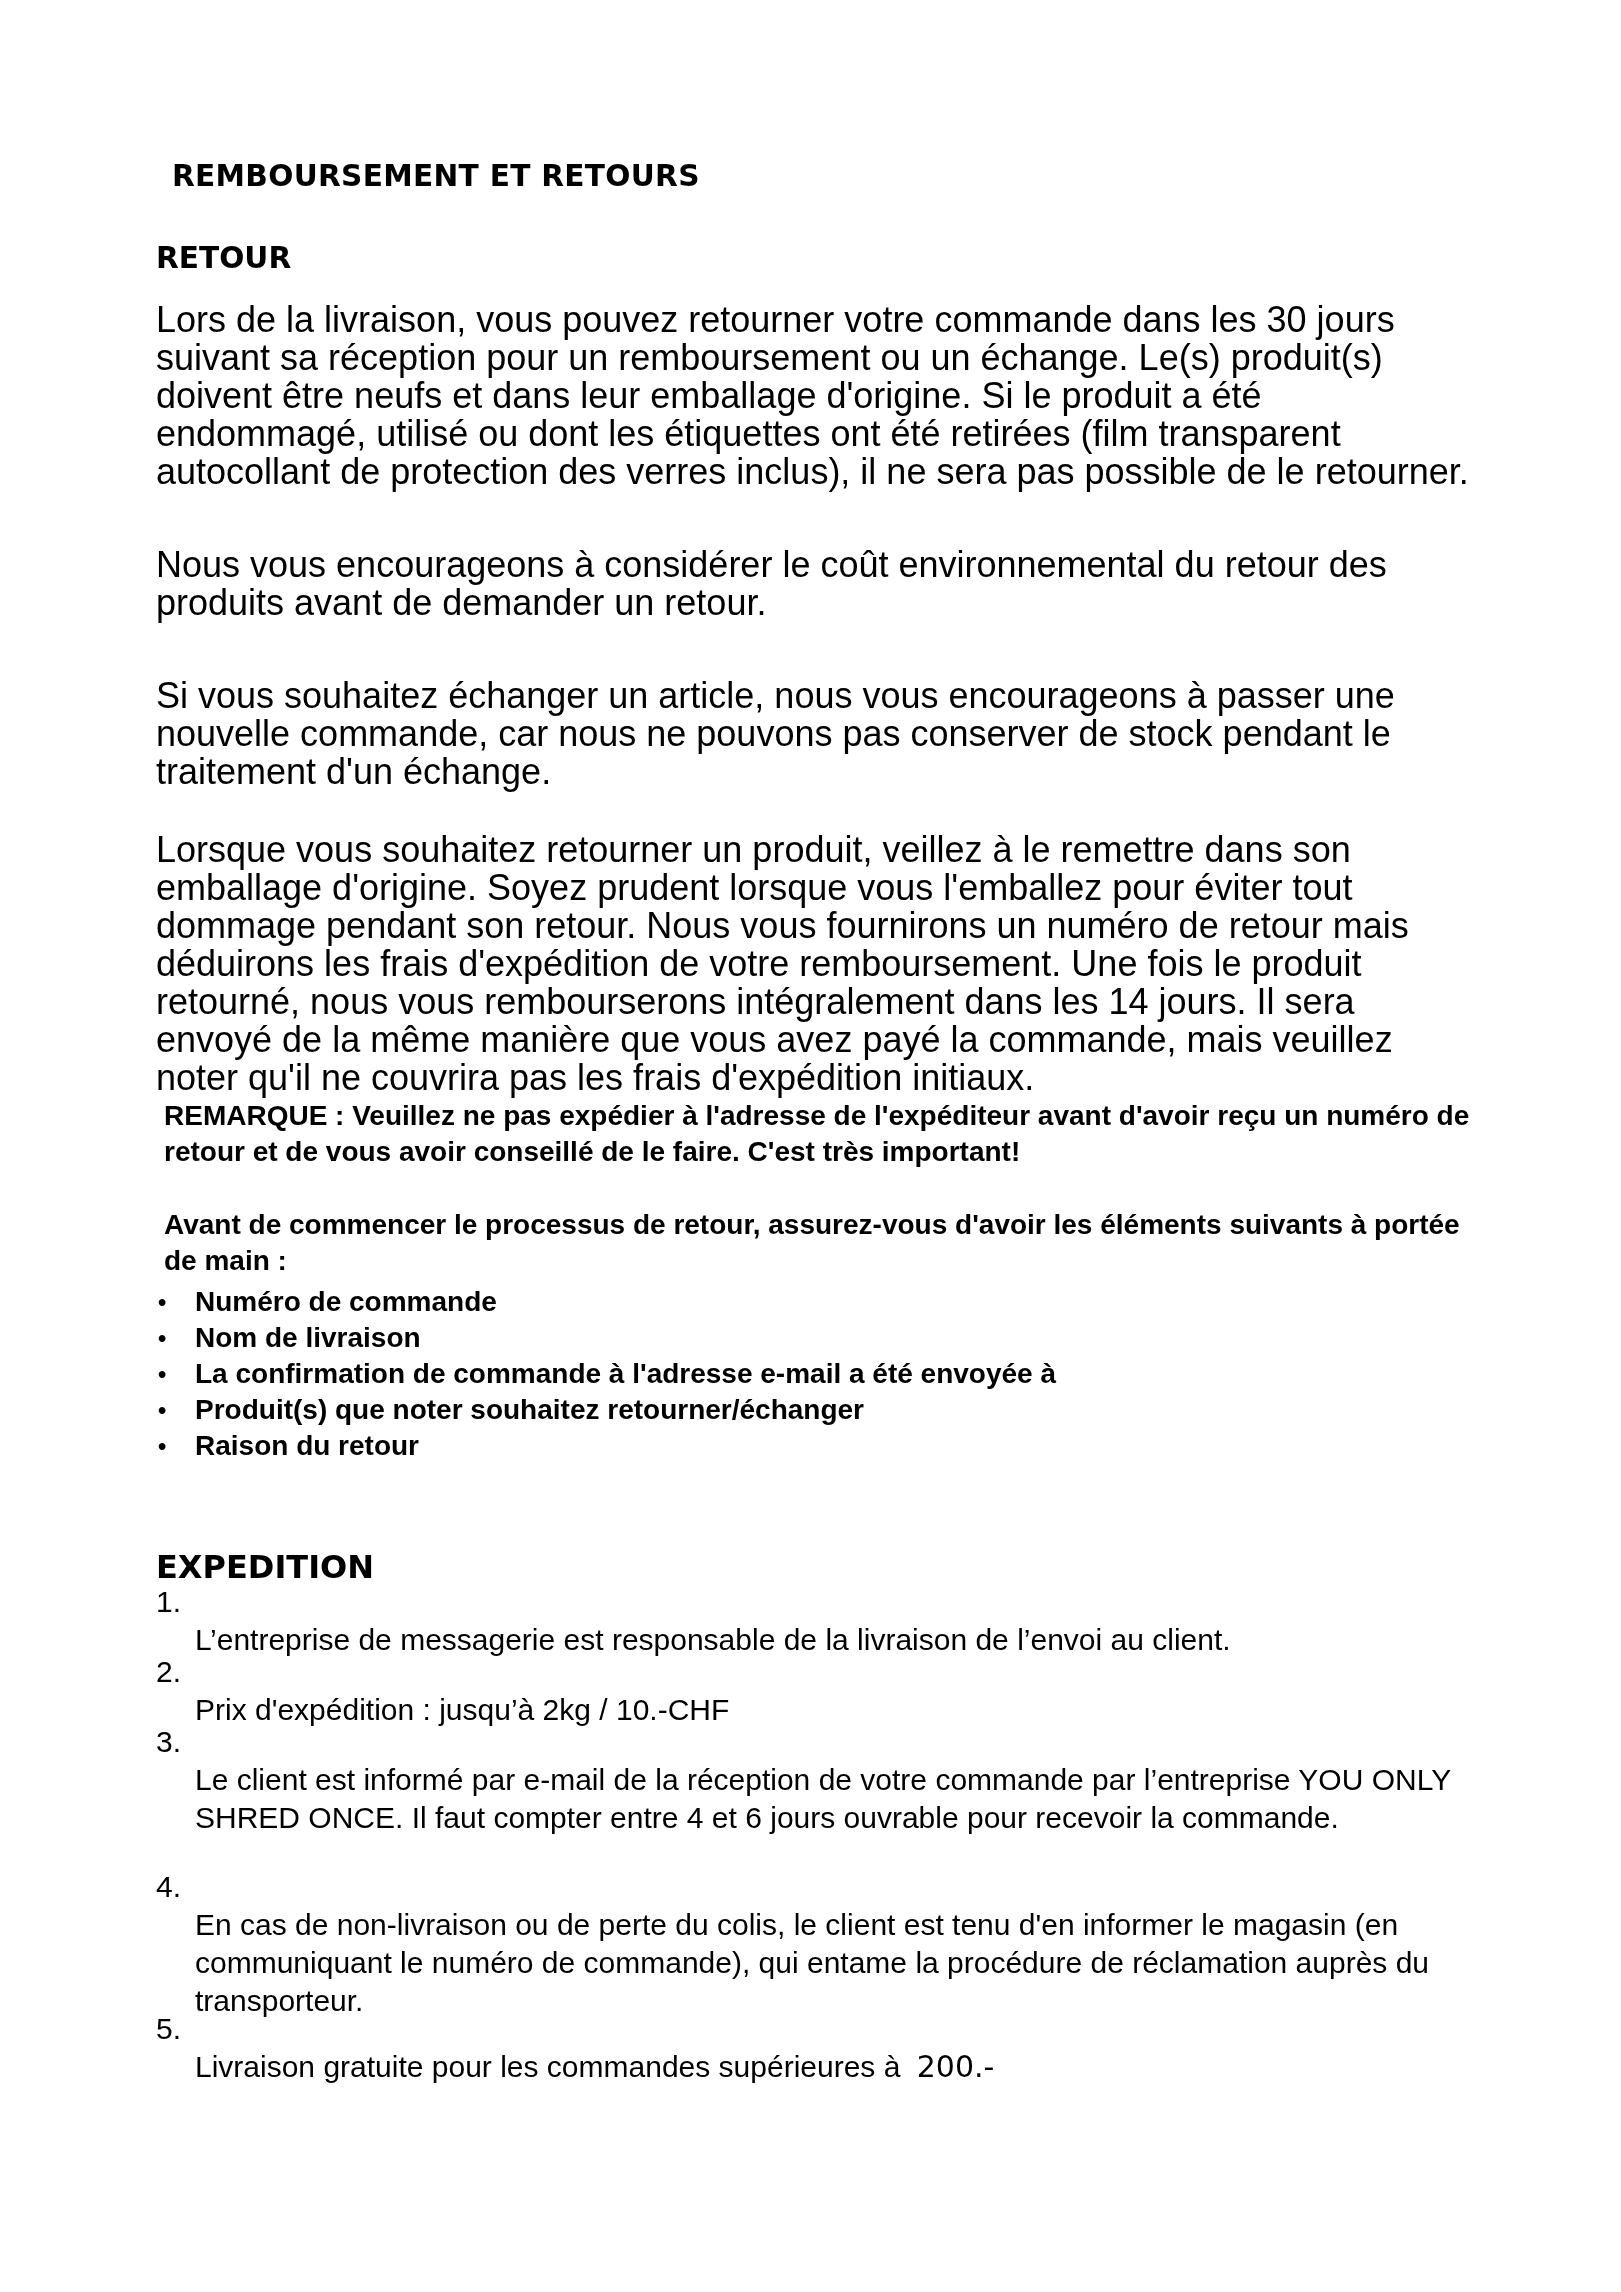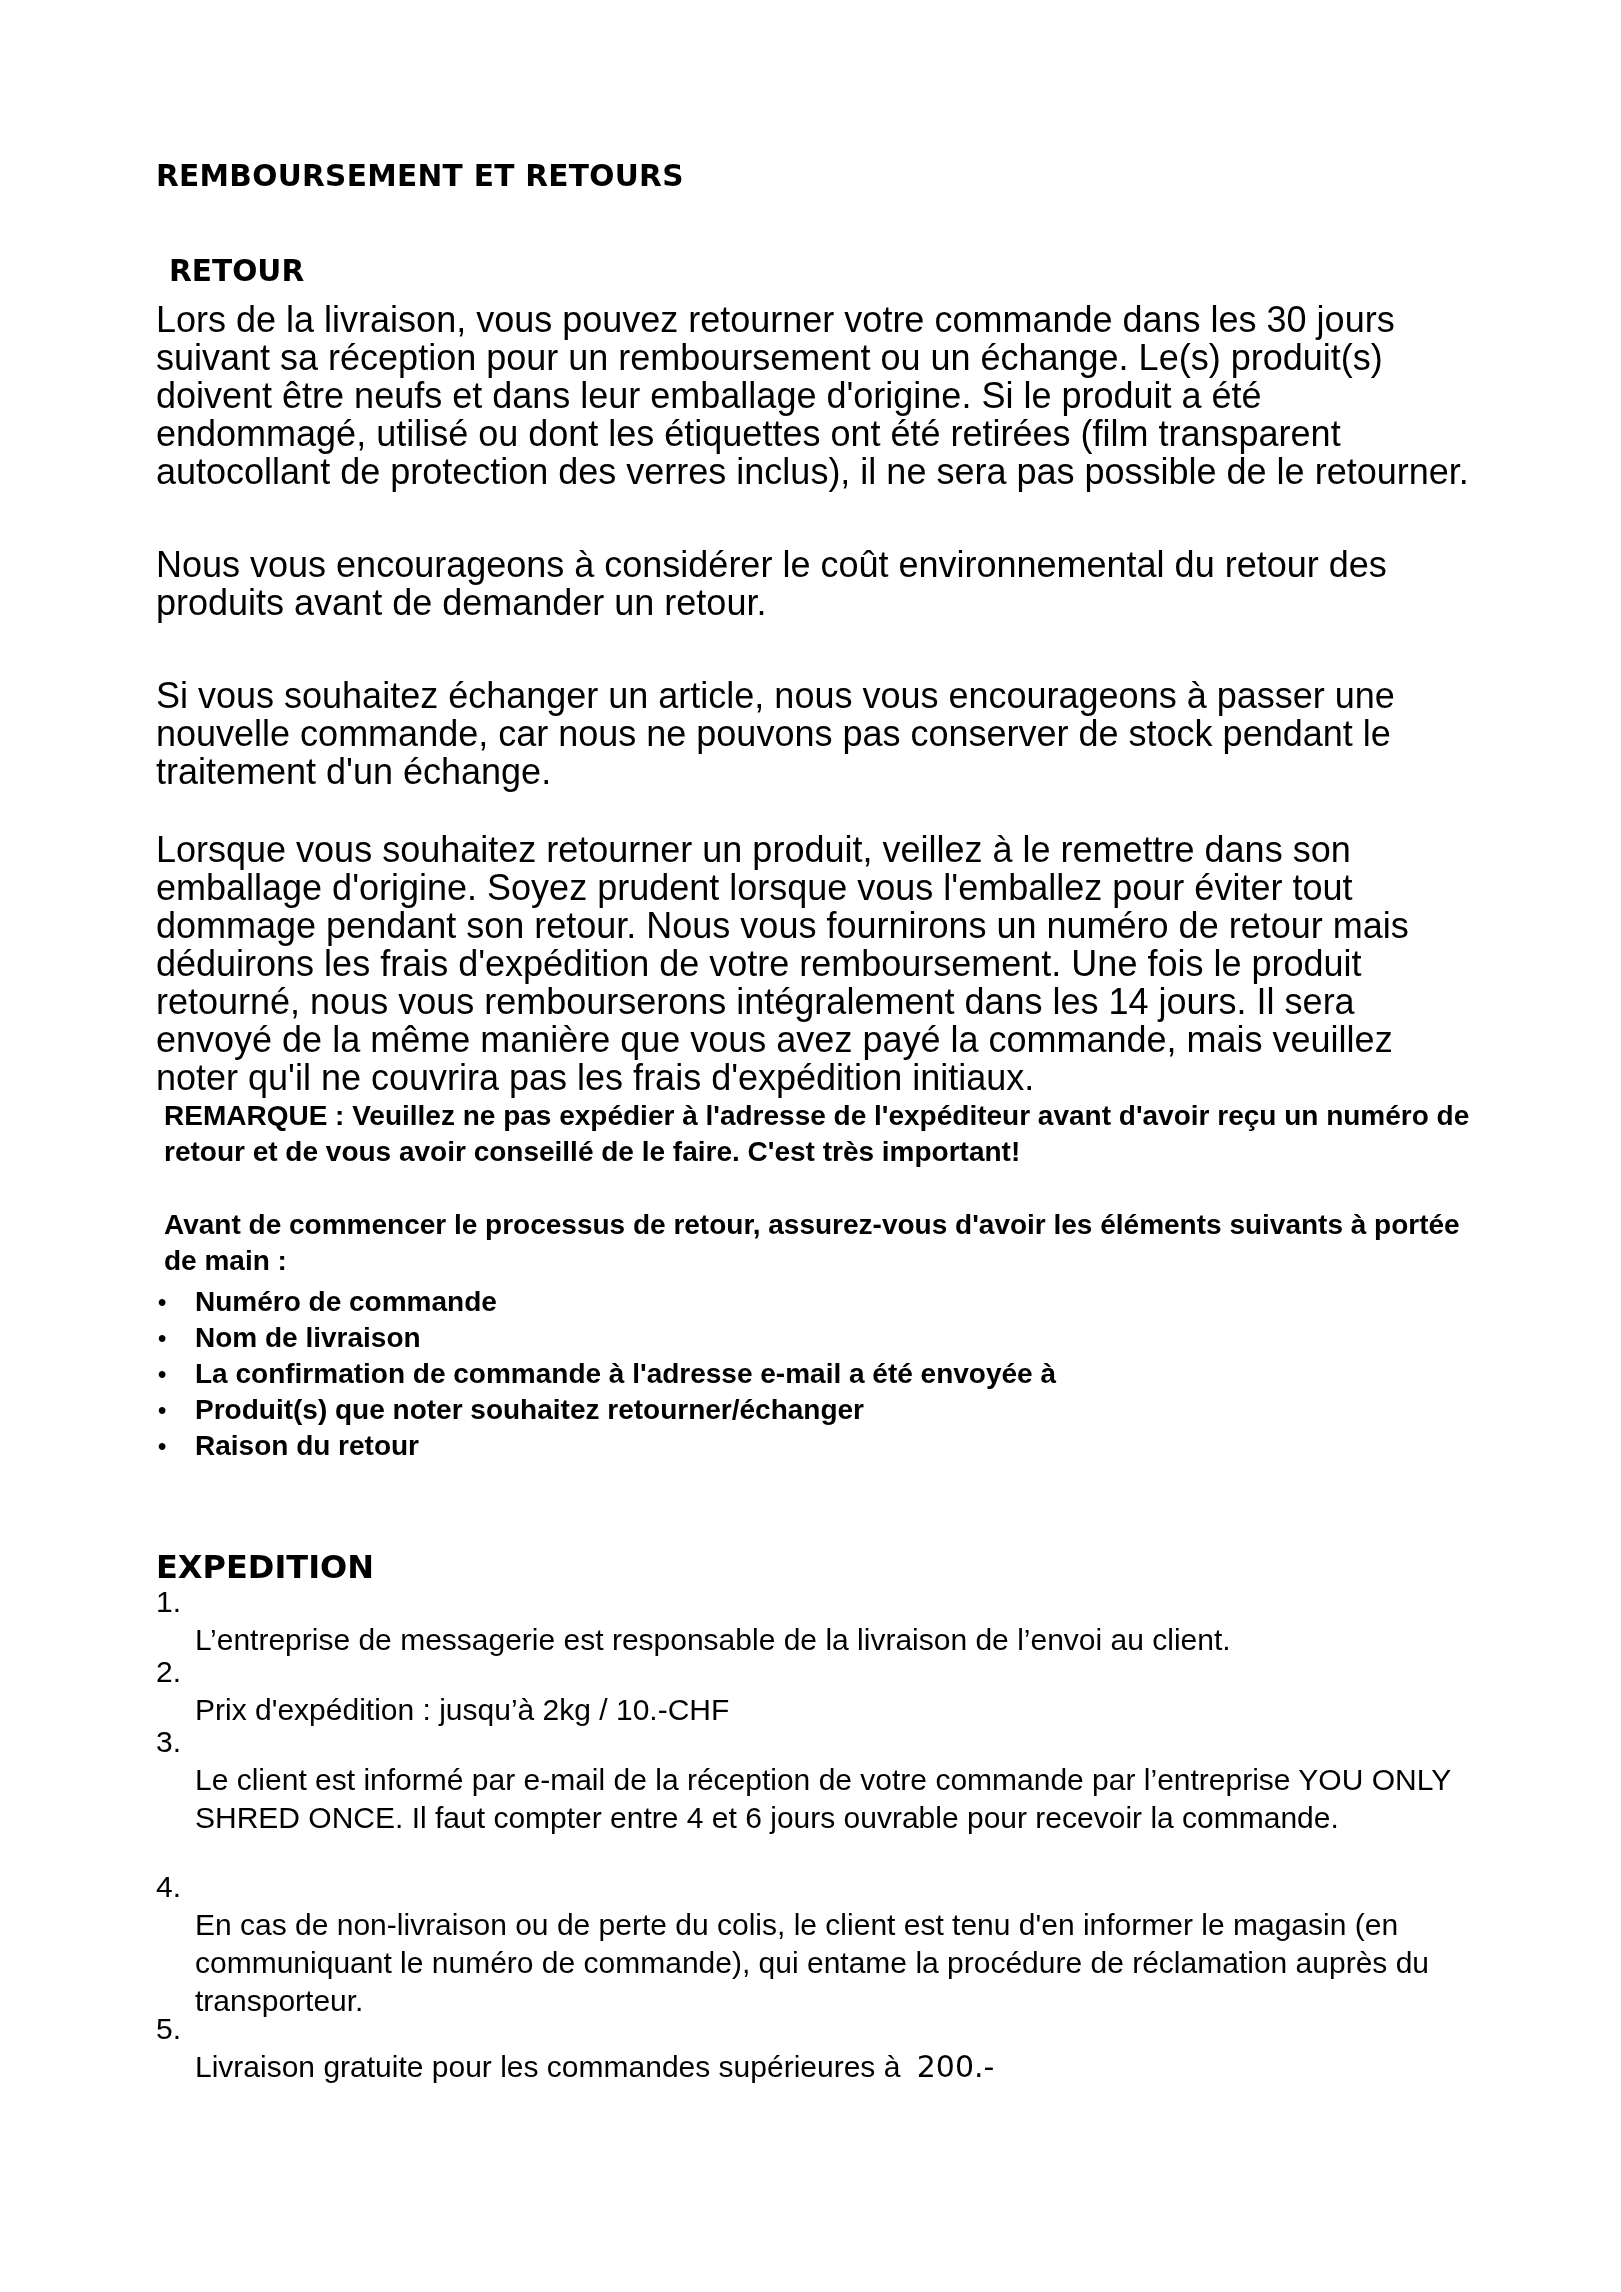--- a/index.html
+++ b/index.html
@@ -17,36 +17,36 @@
     }
     .page {
       position: absolute;
       left: 156px;
       top: 0;
       width: 1343px;
     }
     .h-main {
       position: absolute;
       top: 158px;
-      left: 0;
+      left: 16px;
       font-weight: bold;
       font-size: 29.6px;
       letter-spacing: 0.3px;
       line-height: 36px;
       margin: 0;
       font-family: "DejaVu Sans", sans-serif;
     }
     .h-sub {
       position: absolute;
       top: 240px;
       left: 0;
       font-weight: bold;
       font-size: 29.6px;
       line-height: 36px;
-      margin: 13px;
+      margin: 0;
       font-family: "DejaVu Sans", sans-serif;
     }
     .para {
       position: absolute;
       left: 0;
       width: 1317px;
       font-size: 36px;
       line-height: 38px;
       margin: 0;
     }

